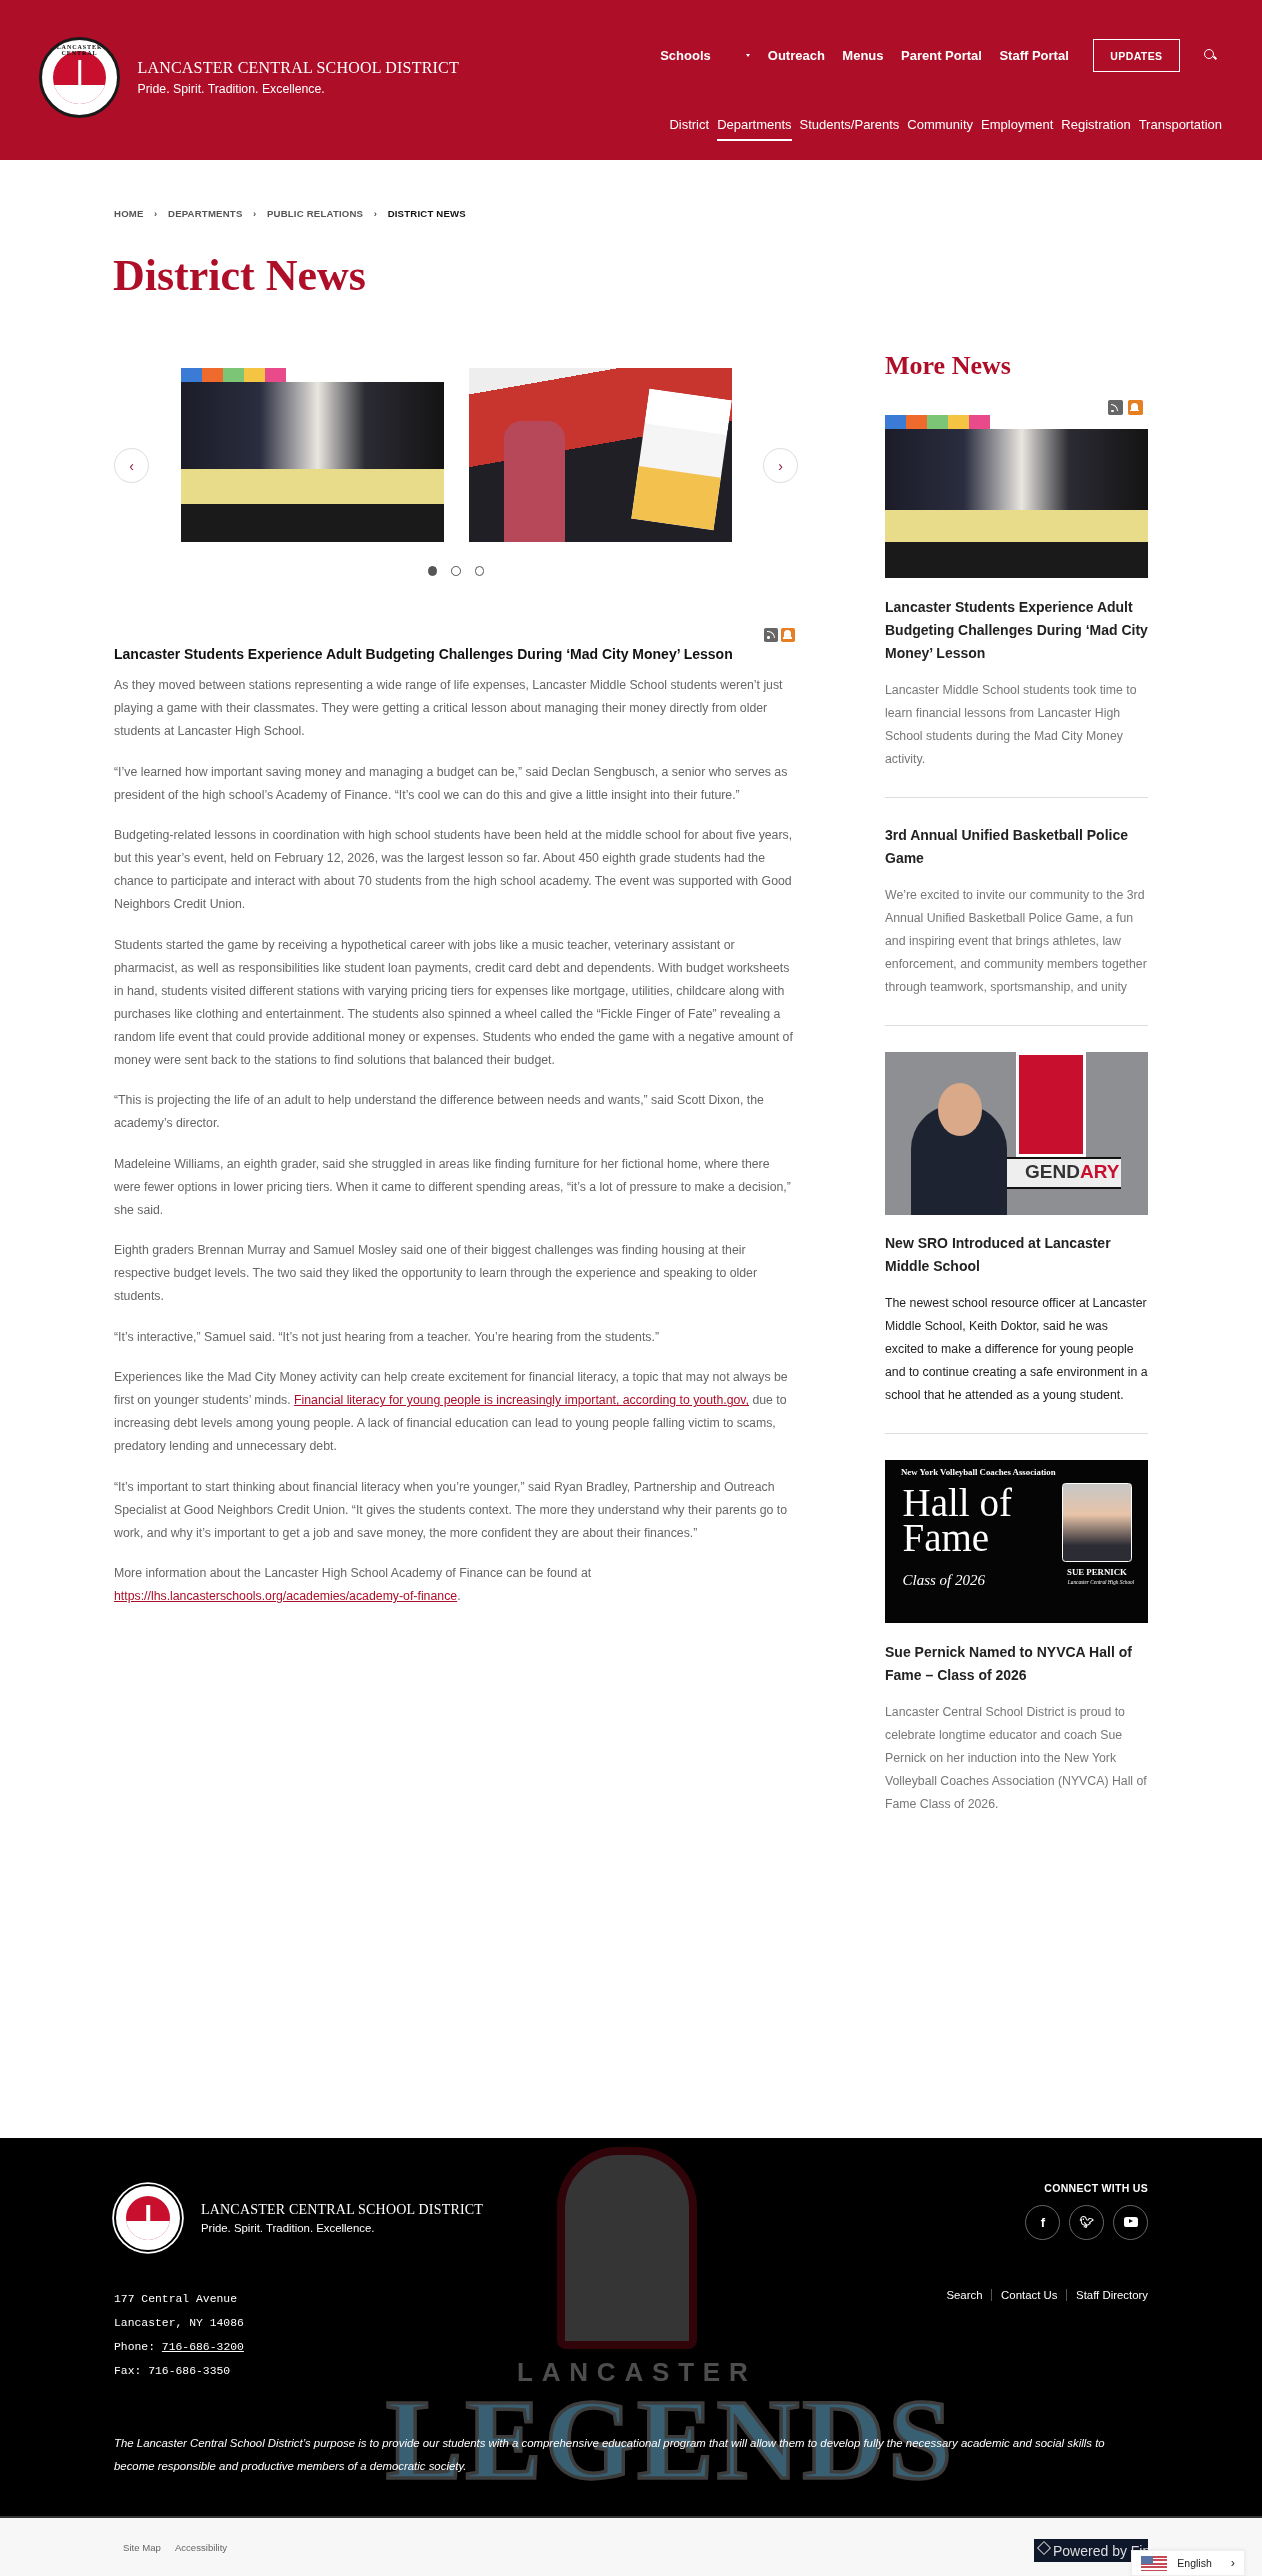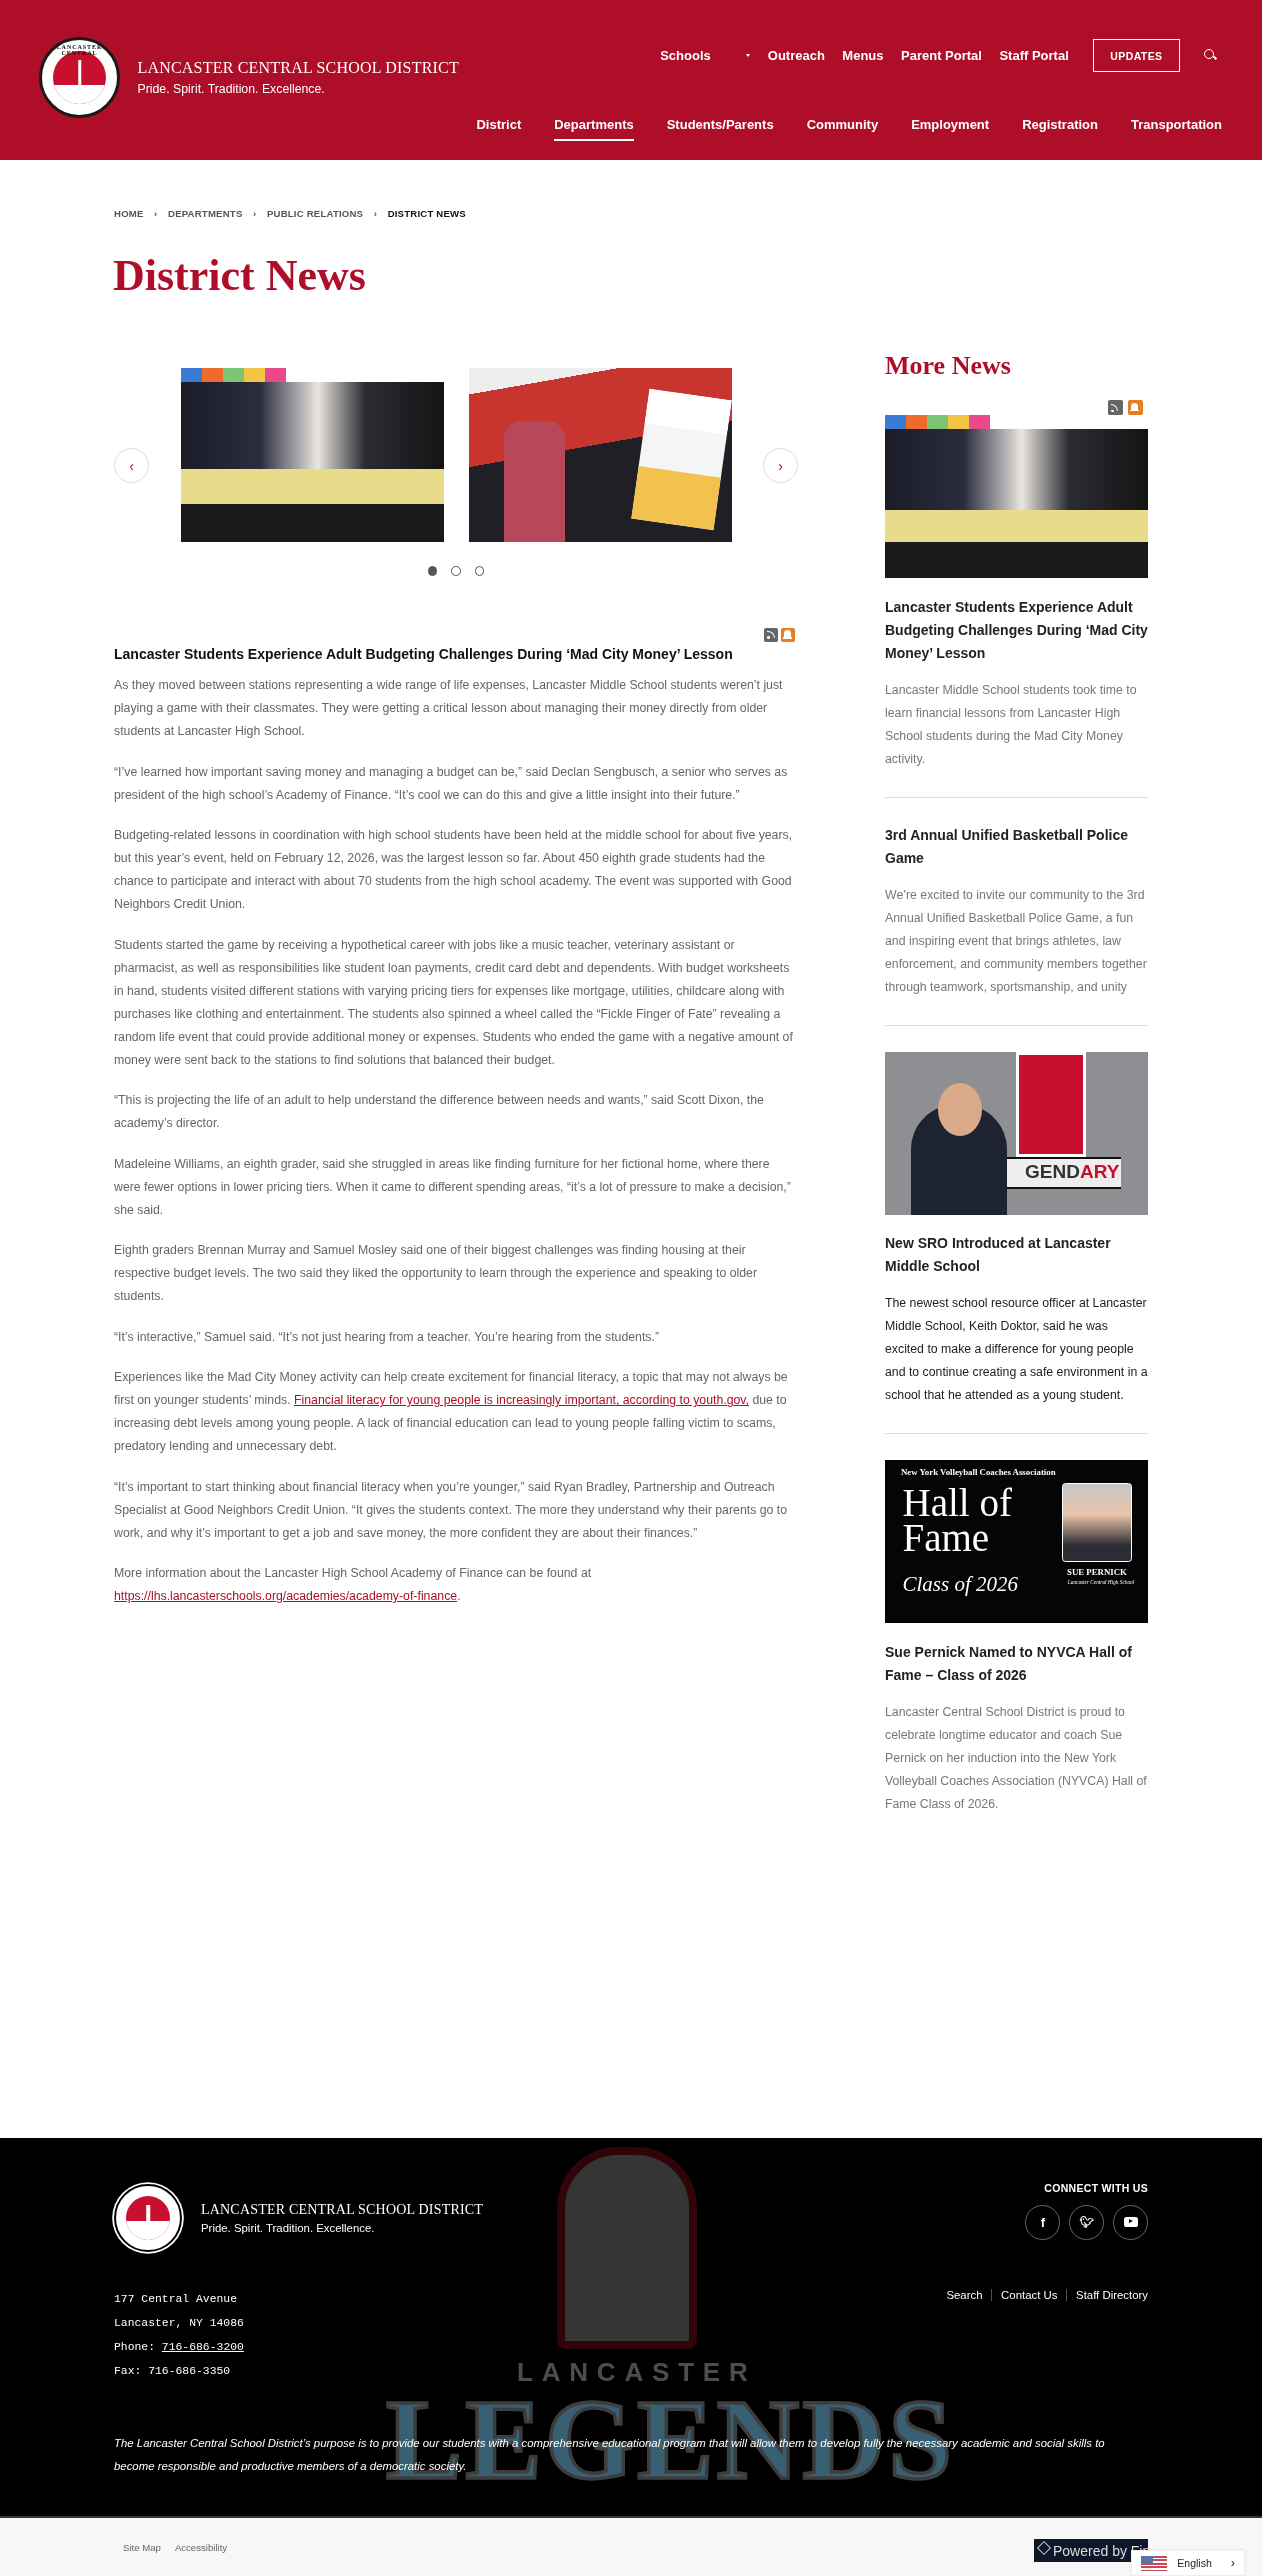--- a/index.html
+++ b/index.html
@@ -20,21 +20,21 @@
 
   .utility-nav { position: absolute; right: 44px; top: 39px; display: flex; align-items: center; }
   .utility-nav .u-link { font-size: 13px; font-weight: bold; margin-left: 17.5px; display: flex; align-items: center; gap: 32px; }
   .caret { display: inline-block; margin-left: 3.5px; border-left: 2.6px solid transparent; border-right: 2.6px solid transparent; border-top: 3.5px solid #fff; }
   .updates-btn { margin-left: 24.5px; border: 0.9px solid #fff; padding: 9.6px 16px; font-size: 10.5px; font-weight: bold; letter-spacing: 0.4px; }
   .search-btn { margin-left: 24.5px; width: 14px; height: 14px; position: relative; }
   .search-btn::before { content: ""; position: absolute; left: 0; top: 0; width: 8px; height: 8px; border: 1.8px solid #fff; border-radius: 50%; }
   .search-btn::after { content: ""; position: absolute; left: 8.8px; top: 8.8px; width: 4.4px; height: 1.8px; background: #fff; transform: rotate(45deg); }
 
   .main-nav { position: absolute; right: 40px; top: 117px; display: flex; }
-  .main-nav .m-link { font-size: 13px; font-weight: bold; margin-left: 33px; padding-bottom: 8.8px; position: relative; }
+  .main-nav .m-link { font-size: 13px; font-weight: normal; margin-left: 8px; padding-bottom: 8.8px; position: relative; }
   .main-nav .m-link.active::after { content: ""; position: absolute; left: 0; right: 0; bottom: 0; height: 1.8px; background: #fff; }
 
   
   .breadcrumb { position: absolute; left: 114px; top: 208px; display: flex; font-size: 9.6px; font-weight: bold; color: #555; letter-spacing: 0.2px; }
   .breadcrumb .sep { margin: 0 10.5px; font-size: 9.6px; color: #555; }
   .breadcrumb .current { color: #111; }
   .page-title { position: absolute; left: 113px; top: 250px; font-family: "Liberation Serif", serif; font-size: 44px; font-weight: bold; color: #ae0e28; }
 
   
   .carousel { position: absolute; left: 114px; top: 366px; width: 684px; height: 219px; }
@@ -88,21 +88,21 @@
   .img-unified .vs { font-family: "Liberation Serif", serif; font-size: 9.6px; color: #fff; margin-top: 3.5px; }
   .img-sro { width: 100%; height: 100%; background: #8d8f93; position: relative; }
   .img-sro .bigL { position: absolute; left: 131px; top: 0; width: 70px; height: 105px; background: #c8102e; border: 3.5px solid #fff; }
   .img-sro .banner { position: absolute; left: 105px; top: 105px; width: 131px; height: 32px; background: #eee; border-top: 2.6px solid #111; border-bottom: 2.6px solid #111; font-size: 19px; font-weight: bold; color: #333; padding-left: 35px; line-height: 26px; }
   .img-sro .banner span { color: #c8102e; }
   .img-sro .officer { position: absolute; left: 26px; top: 53px; width: 96px; height: 110px; background: #1d2330; border-radius: 44px 44px 0 0; }
   .img-sro .head { position: absolute; left: 53px; top: 31px; width: 44px; height: 53px; background: #d9a98a; border-radius: 50%; }
   .img-hof { width: 100%; height: 100%; background: #050505; position: relative; color: #fff; font-family: "Liberation Serif", serif; }
   .img-hof .org { position: absolute; left: 16px; top: 7px; font-size: 8.8px; font-weight: bold; }
   .img-hof .hall { position: absolute; left: 17.5px; top: 24.5px; font-size: 39px; line-height: 35px; }
-  .img-hof .cls { position: absolute; left: 17.5px; top: 112px; font-size: 21px; font-style: italic; }
+  .img-hof .cls { position: absolute; left: 17.5px; top: 112px; font-size: 15px; font-style: italic; }
   .img-hof .photo { position: absolute; left: 177px; top: 23px; width: 70px; height: 79px; background: linear-gradient(180deg, #c7c7c7 0%, #e8c3a8 40%, #2c2c34 80%); border: 1.8px solid #fff; border-radius: 3.5px; }
   .img-hof .name { position: absolute; left: 182px; top: 107px; font-size: 8.8px; font-weight: bold; }
   .img-hof .school { position: absolute; left: 181px; top: 119px; font-size: 5.3px; font-style: italic; width: 70px; text-align: center; }
 
   
   .footer { position: absolute; left: 0; top: 2138px; width: 1262px; height: 379px; background: #000; color: #fff; overflow: hidden; }
   .mascot { position: absolute; left: 386px; top: 0; width: 491px; height: 368px; opacity: 0.45; }
   .mascot .knight { position: absolute; left: 171px; top: 8.8px; width: 140px; height: 202px; background: #777; border-radius: 61px 61px 8.8px 8.8px; border: 8.8px solid #6b0b16; }
   .mascot .lancaster { position: absolute; left: 131px; top: 219px; font-size: 26px; color: #aaa; letter-spacing: 8.8px; font-weight: bold; }
   .mascot .legends { position: absolute; left: 0; top: 245px; font-family: "Liberation Serif", serif; font-size: 114px; font-weight: bold; color: #7dd3fc; -webkit-text-stroke: 3.5px #888; letter-spacing: 3.5px; line-height: 114px; }

